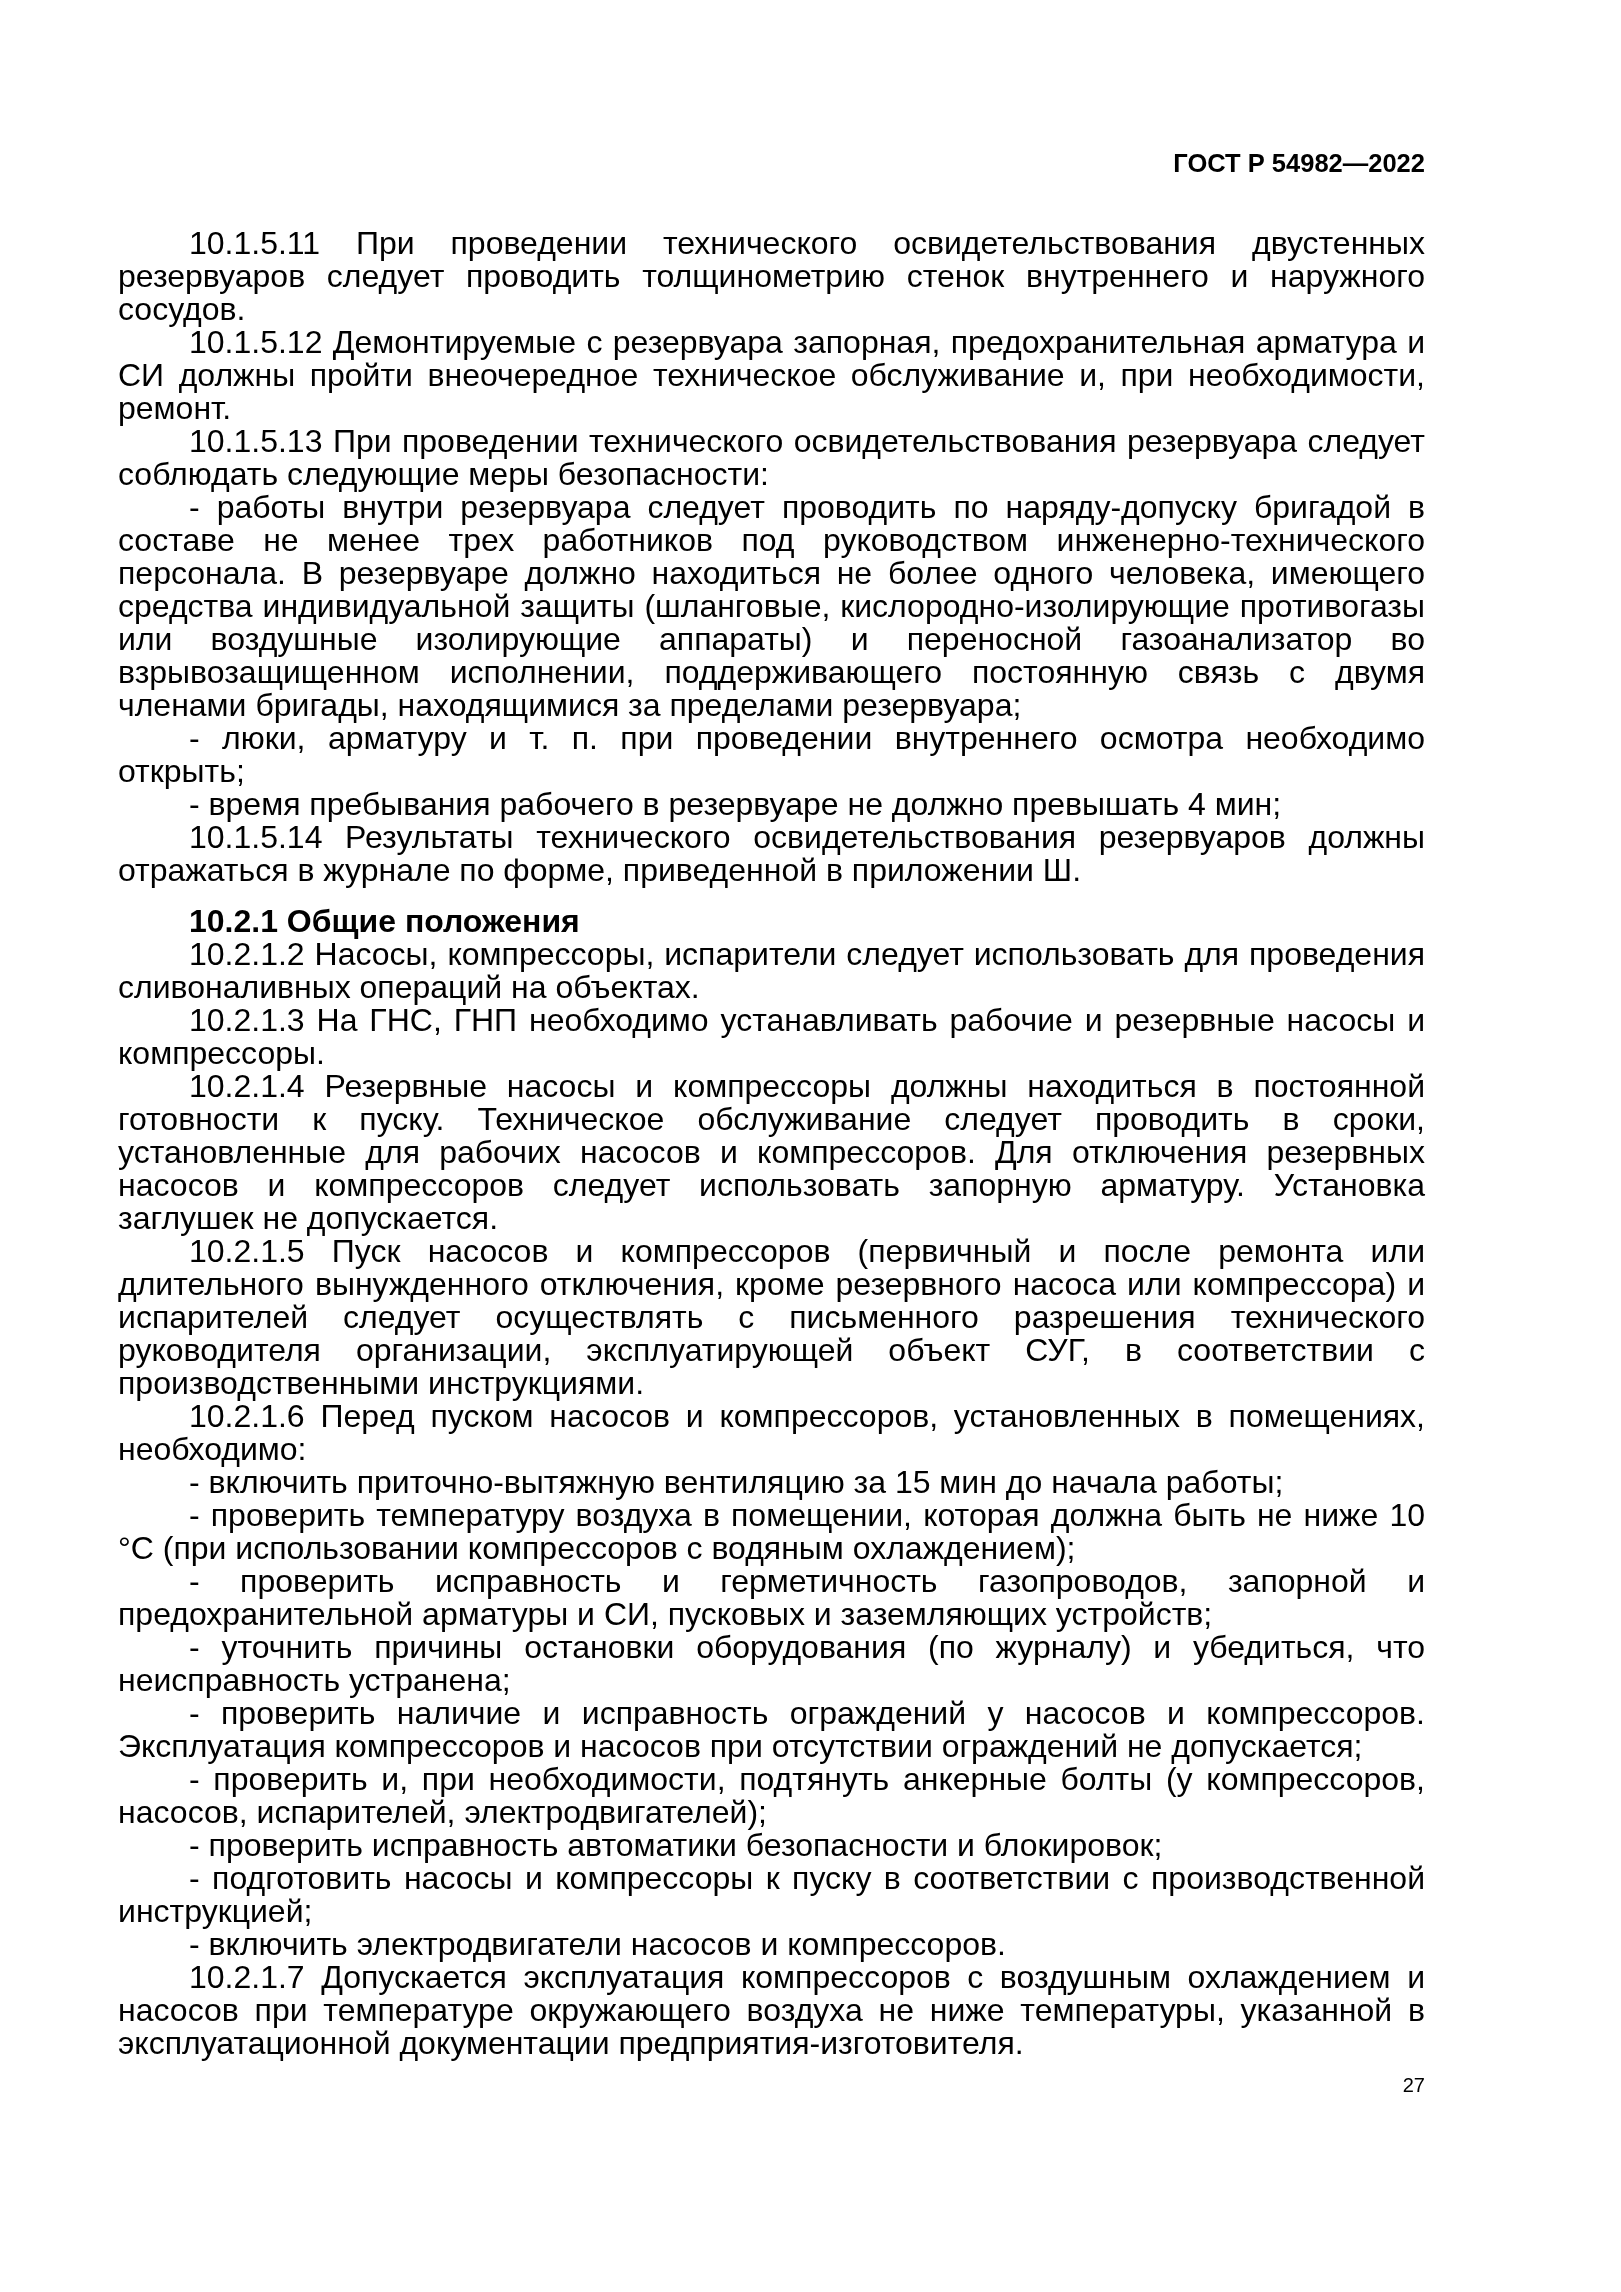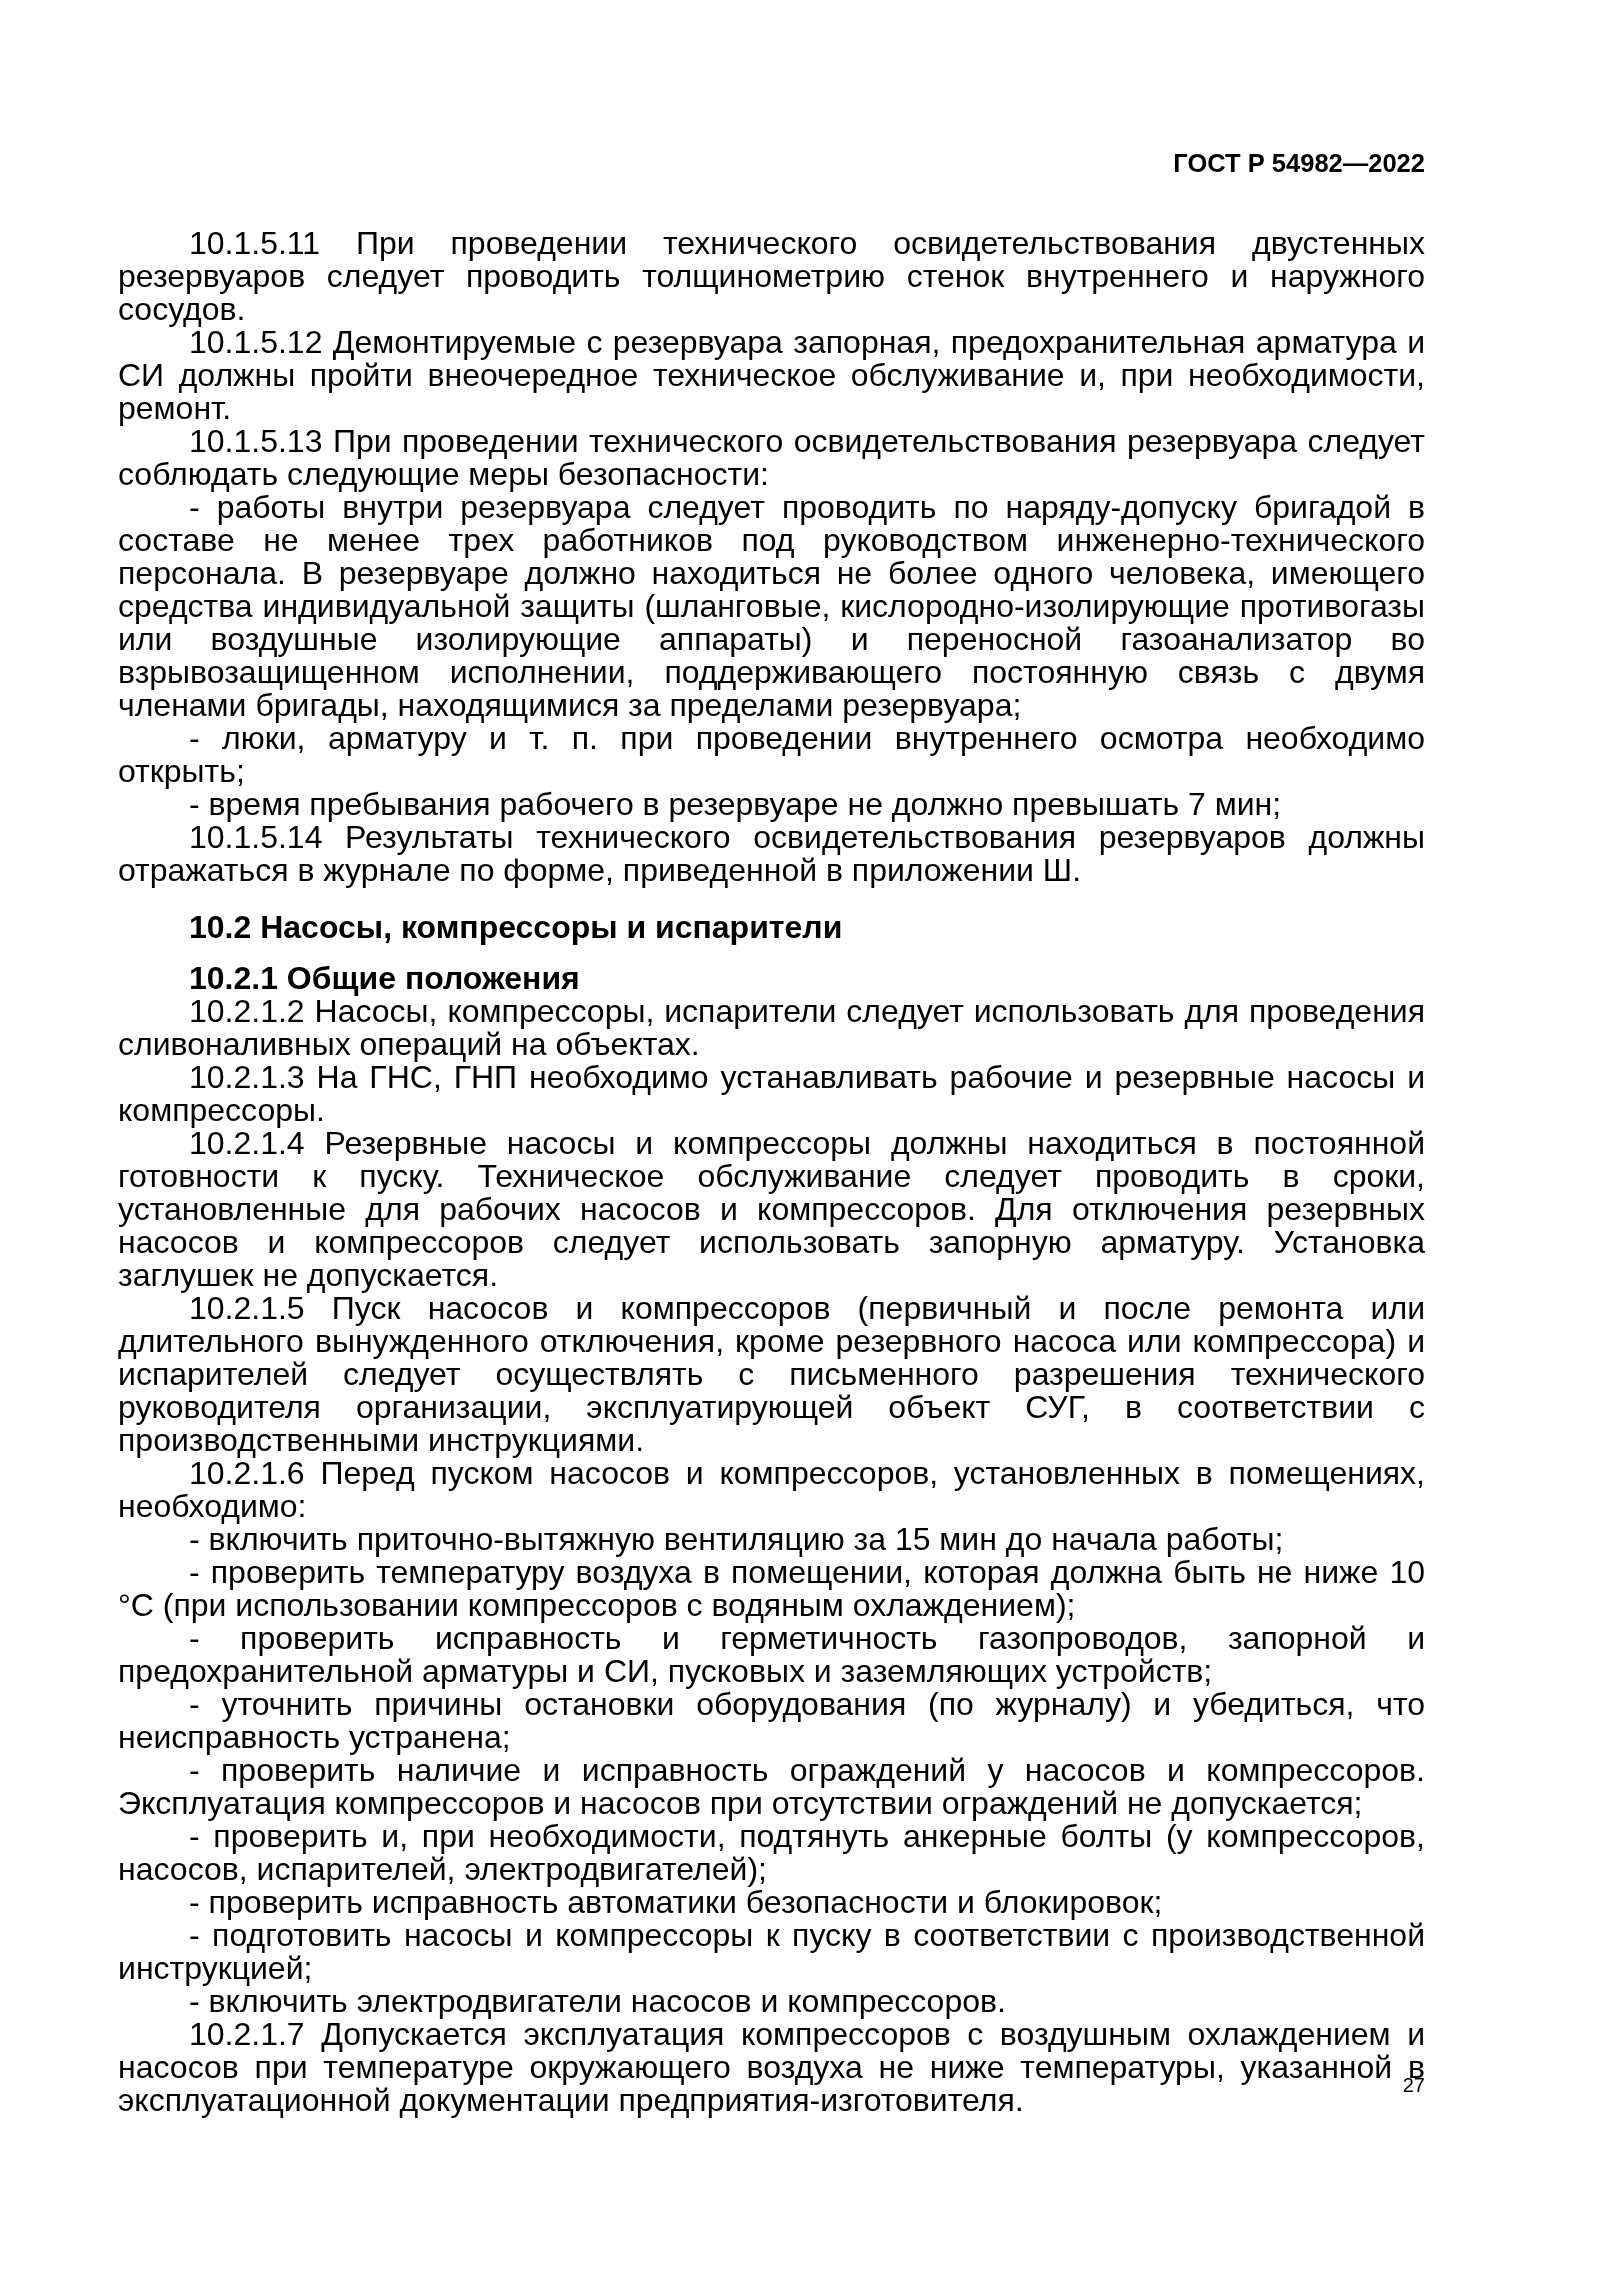--- a/index.html
+++ b/index.html
@@ -57,23 +57,22 @@
 
 <div class="page">
   <div class="running-header">ГОСТ Р 54982—2022</div>
 
   <div class="doc-body">
       <p class="para body">10.1.5.11 При проведении технического освидетельствования двустенных резервуаров следует проводить толщинометрию стенок внутреннего и наружного сосудов.</p>
       <p class="para body">10.1.5.12 Демонтируемые с резервуара запорная, предохранительная арматура и СИ должны пройти внеочередное техническое обслуживание и, при необходимости, ремонт.</p>
       <p class="para body">10.1.5.13 При проведении технического освидетельствования резервуара следует соблюдать следующие меры безопасности:</p>
       <p class="para body">- работы внутри резервуара следует проводить по наряду-допуску бригадой в составе не менее трех работников под руководством инженерно-технического персонала. В резервуаре должно находиться не более одного человека, имеющего средства индивидуальной защиты (шланговые, кислородно-изолирующие противогазы или воздушные изолирующие аппараты) и переносной газоанализатор во взрывозащищенном исполнении, поддерживающего постоянную связь с двумя членами бригады, находящимися за пределами резервуара;</p>
       <p class="para body">- люки, арматуру и т. п. при проведении внутреннего осмотра необходимо открыть;</p>
-      <p class="para body">- время пребывания рабочего в резервуаре не должно превышать 7 мин;</p>
+      <p class="para body">- время пребывания рабочего в резервуаре не должно превышать 4 мин;</p>
       <p class="para body">10.1.5.14 Результаты технического освидетельствования резервуаров должны отражаться в журнале по форме, приведенной в приложении Ш.</p>
-      <p class="para heading1">10.2 Насосы, компрессоры и испарители</p>
       <p class="para heading2">10.2.1 Общие положения</p>
       <p class="para body">10.2.1.2 Насосы, компрессоры, испарители следует использовать для проведения сливоналивных операций на объектах.</p>
       <p class="para body">10.2.1.3 На ГНС, ГНП необходимо устанавливать рабочие и резервные насосы и компрессоры.</p>
       <p class="para body">10.2.1.4 Резервные насосы и компрессоры должны находиться в постоянной готовности к пуску. Техническое обслуживание следует проводить в сроки, установленные для рабочих насосов и компрессоров. Для отключения резервных насосов и компрессоров следует использовать запорную арматуру. Установка заглушек не допускается.</p>
       <p class="para body">10.2.1.5 Пуск насосов и компрессоров (первичный и после ремонта или длительного вынужденного отключения, кроме резервного насоса или компрессора) и испарителей следует осуществлять с письменного разрешения технического руководителя организации, эксплуатирующей объект СУГ, в соответствии с производственными инструкциями.</p>
       <p class="para body">10.2.1.6 Перед пуском насосов и компрессоров, установленных в помещениях, необходимо:</p>
       <p class="para body">- включить приточно-вытяжную вентиляцию за 15 мин до начала работы;</p>
       <p class="para body">- проверить температуру воздуха в помещении, которая должна быть не ниже 10 °С (при использовании компрессоров с водяным охлаждением);</p>
       <p class="para body">- проверить исправность и герметичность газопроводов, запорной и предохранительной арматуры и СИ, пусковых и заземляющих устройств;</p>
       <p class="para body">- уточнить причины остановки оборудования (по журналу) и убедиться, что неисправность устранена;</p>

